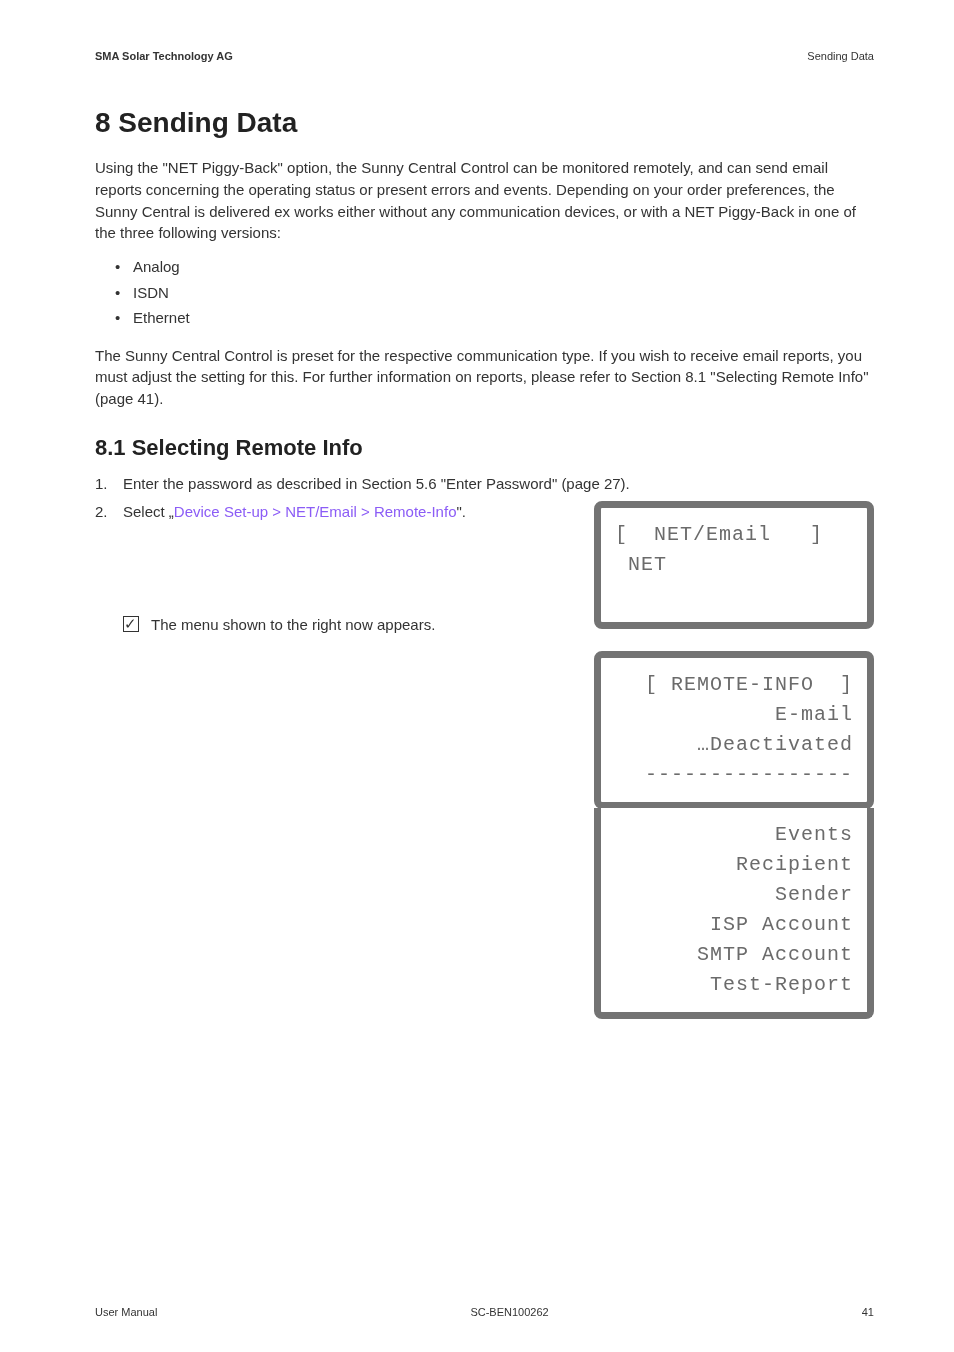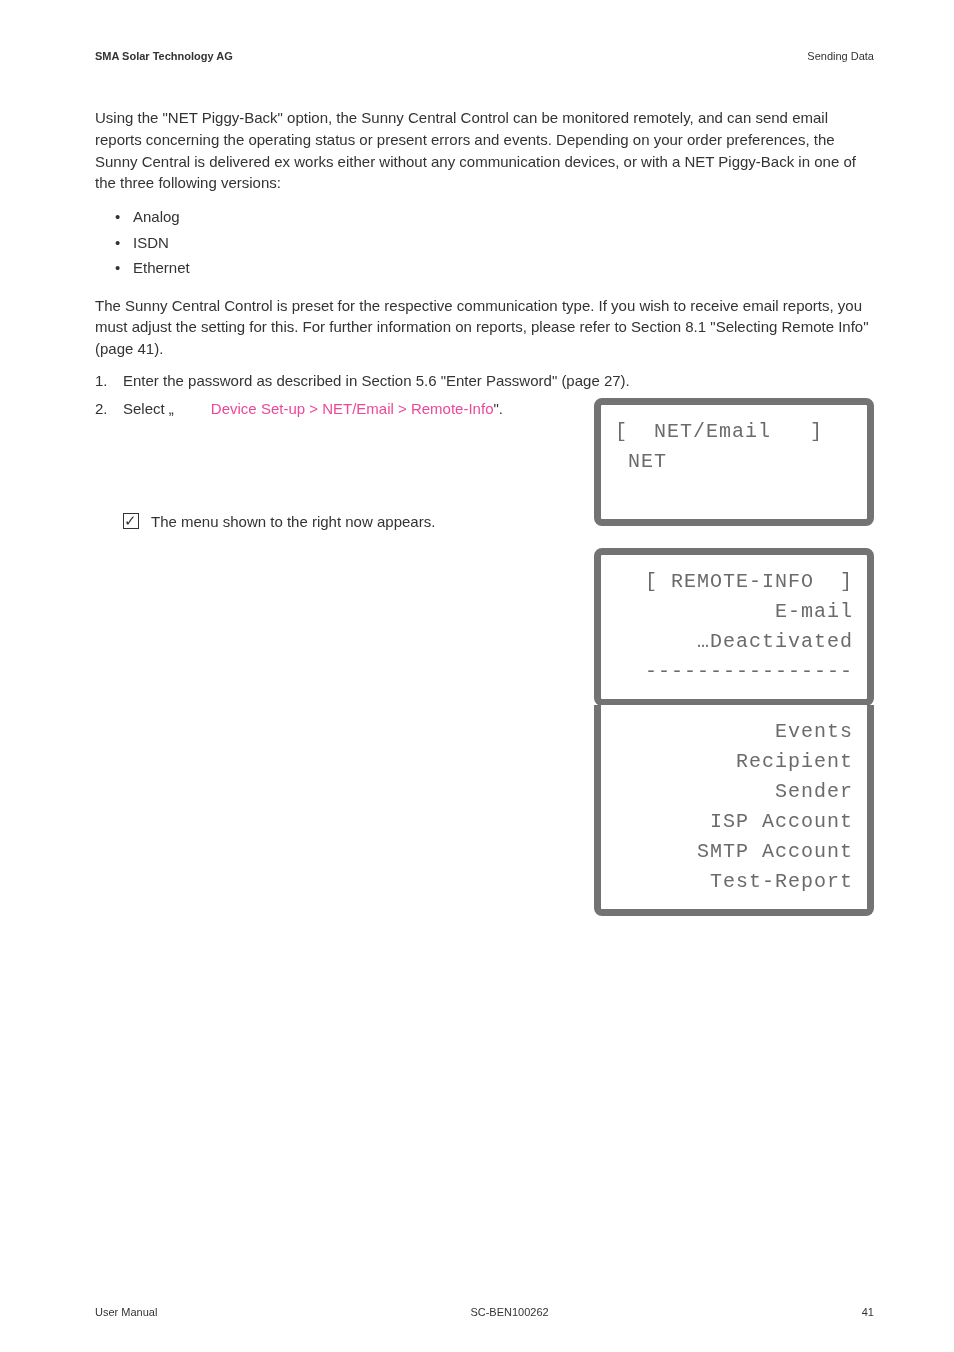--- a/index.html
+++ b/index.html
@@ -71,21 +71,21 @@
     margin-bottom: 6px;
     padding-left: 28px;
     position: relative;
   }
   ol.steps > li::before {
     counter-increment: step;
     content: counter(step) ".";
     position: absolute;
     left: 0;
   }
-  .gray-path { color: #ec4899; margin-left: 37px; }
+  .gray-path { color: #8b5cf6; }
   .check-row {
     display: flex;
     align-items: flex-start;
     gap: 12px;
     margin-top: 18px;
     font-size: 15px;
   }
   .check-row .box {
     width: 14px; height: 14px;
     border: 1.5px solid #333;
@@ -140,31 +140,33 @@
 </head>
 <body>
 
 <div class="page">
 
   <div class="header-row">
     <div class="header-left">SMA Solar Technology AG</div>
     <div class="header-right">Sending Data</div>
   </div>
 
+  <h1 class="chapter-title">8 Sending Data</h1>
 
   <p class="body">Using the "NET Piggy-Back" option, the Sunny Central Control can be monitored remotely, and can send email reports concerning the operating status or present errors and events. Depending on your order preferences, the Sunny Central is delivered ex works either without any communication devices, or with a NET Piggy-Back in one of the three following versions:</p>
 
   <ul class="bullets">
     <li>Analog</li>
     <li>ISDN</li>
     <li>Ethernet</li>
   </ul>
 
   <p class="body">The Sunny Central Control is preset for the respective communication type. If you wish to receive email reports, you must adjust the setting for this. For further information on reports, please refer to Section 8.1 "Selecting Remote Info" (page 41).</p>
 
+  <h2 class="section-title">8.1 Selecting Remote Info</h2>
 
   <ol class="steps">
     <li>Enter the password as described in Section 5.6 "Enter Password" (page 27).</li>
     <li>
       <div class="two-col">
         <div class="left-col">
           <span>Select „</span><span class="gray-path">Device Set-up &gt; NET/Email &gt; Remote-Info</span><span>".</span>
 
           <div class="check-row" style="margin-top:90px;">
             <div class="box"></div>

